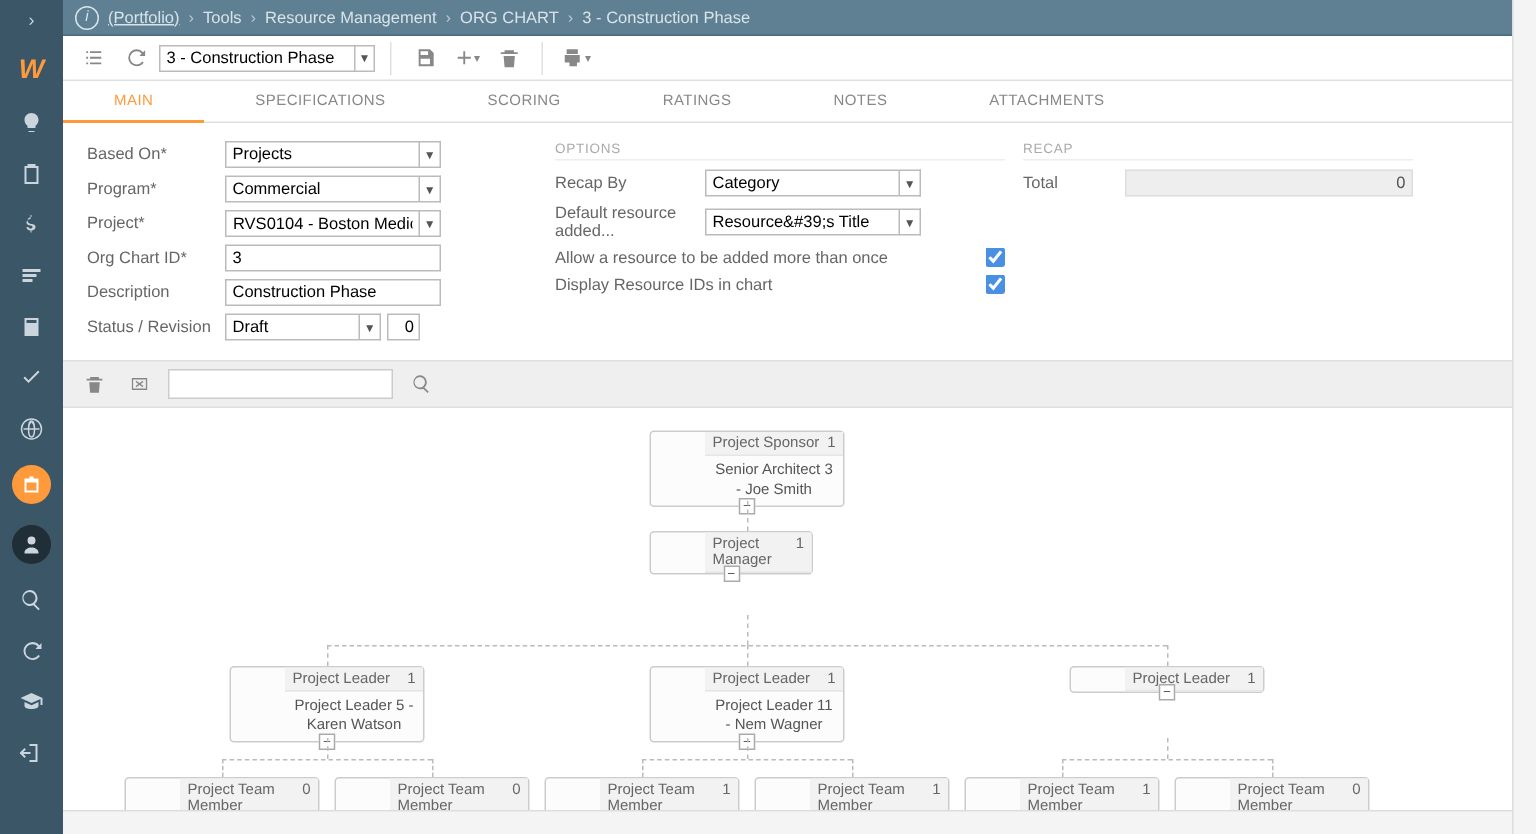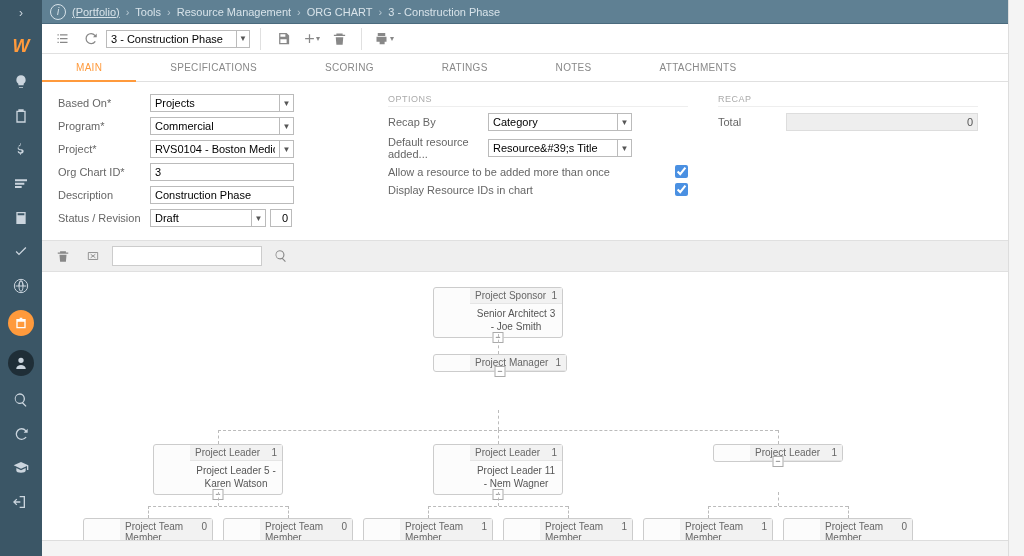--- a/index.html
+++ b/index.html
@@ -21,21 +21,21 @@
 .toolbar{height:30px;background:#fff;border-bottom:1px solid #e0e0e0;display:flex;align-items:center;padding:0 8px;gap:4px;}
 .toolbar .tbtn{width:24px;height:24px;display:flex;align-items:center;justify-content:center;cursor:pointer;color:#888;}
 .toolbar .tbtn svg{width:15px;height:15px;fill:#888;}
 .toolbar .sel{display:flex;align-items:center;}
 .toolbar .sel input{width:130px;height:18px;border:1px solid #bbb;padding:0 4px;font-size:11px;border-right:none;}
 .toolbar .sel .dd{width:14px;height:18px;border:1px solid #bbb;display:flex;align-items:center;justify-content:center;font-size:8px;cursor:pointer;}
 .toolbar .vdiv{width:1px;height:22px;background:#e0e0e0;margin:0 6px;}
 .tabs{height:28px;border-bottom:1px solid #e0e0e0;display:flex;}
 .tab{padding:0 34px;display:flex;align-items:center;font-size:10px;color:#888;cursor:pointer;letter-spacing:0.3px;}
 .tab.active{color:#ff9a3c;border-bottom:2px solid #ff9a3c;margin-bottom:-1px;}
-.form-area{display:flex;padding:12px 16px 8px;gap:30px;}
+.form-area{display:flex;padding:12px 16px 8px;gap:12px;}
 .col{flex:1;}
 .frow{display:flex;align-items:center;margin-bottom:5px;}
 .flabel{width:92px;font-size:11px;color:#666;}
 .fcontrol{display:flex;align-items:center;}
 .fcontrol input[type=text]{width:130px;height:18px;border:1px solid #bbb;padding:0 4px;font-size:11px;}
 .fcontrol .dd{width:14px;height:18px;border:1px solid #bbb;border-left:none;display:flex;align-items:center;justify-content:center;font-size:8px;cursor:pointer;}
 .fcontrol .num{width:22px;height:18px;border:1px solid #bbb;text-align:right;padding:0 3px;font-size:11px;}
 .fieldset-label{font-size:9px;color:#aaa;letter-spacing:0.5px;margin-bottom:6px;border-bottom:1px solid #eee;padding-bottom:2px;}
 .chk-row{display:flex;align-items:center;justify-content:space-between;margin-bottom:5px;}
 .chk-row .clabel{font-size:11px;color:#666;}
@@ -228,21 +228,21 @@
           </div>
         <div class="frow">
             <div class="flabel">Description</div>
             <div class="fcontrol">
               <input type="text" style="width: 144px;" value="Construction Phase">
             </div>
           </div>
         <div class="frow">
             <div class="flabel">Status / Revision</div>
             <div class="fcontrol">
-              <input type="text" style="width: 102px;" value="Draft">
+              <input type="text" style="width: 90px;" value="Draft">
               <span class="dd">▼</span>
               <input class="num" style="margin-left: 4px;" value="0">
             </div>
           </div>
       </div>
 
       <div class="col" style="max-width:300px;">
         <div class="fieldset-label">OPTIONS</div>
         <div class="frow">
             <div class="flabel" style="width:100px;">Recap By</div>
@@ -305,21 +305,21 @@
               <span>Project Sponsor</span>
               <span>1</span>
             </div>
           <div class="nbody">
               <div class="ntxt" style="text-align:center;width:100%;">Senior Architect 3 - Joe Smith</div>
             </div>
           <div class="toggle" style="bottom:-6px;">−</div>
         </div>
         <div class="conn" style="left:455px;top:52px;height:20px;border-left-width:1px;"></div>
 
-        <div class="node" style="left:390px;top:72px;width:134px;">
+        <div class="node" style="left:390px;top:72px;width:109px;">
           <div class="nhdr">
               <span>Project Manager</span>
               <span>1</span>
             </div>
           <div class="toggle" style="bottom:-6px;">−</div>
         </div>
 
         <div class="conn" style="left:455px;top:128px;height:20px;border-left-width:1px;"></div>
         <div class="conn" style="left:175px;top:148px;width:560px;border-top-width:1px;"></div>
         <div class="conn" style="left:175px;top:148px;height:14px;border-left-width:1px;"></div>

